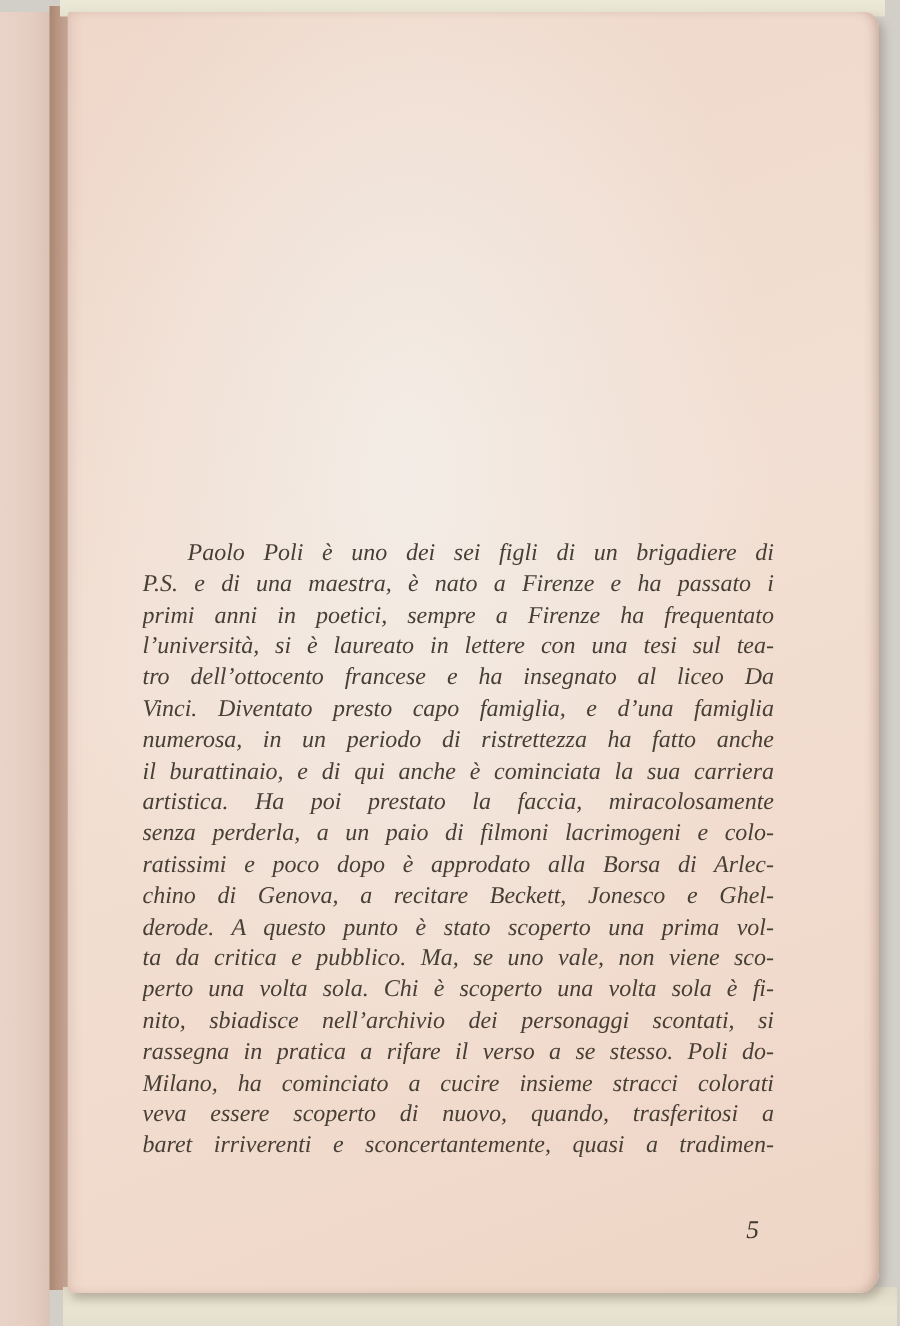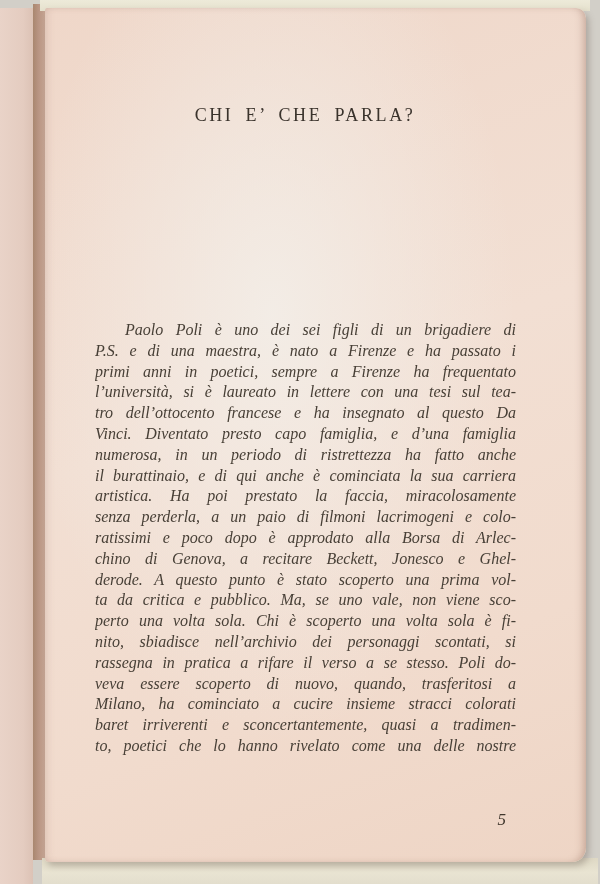--- a/index.html
+++ b/index.html
@@ -79,60 +79,59 @@
   .body-line {
     height: 20.8px;
     line-height: 20.8px;
     overflow: hidden;
     text-align: justify;
     text-align-last: justify;
     word-spacing: 1px;
   }
   .body-line:first-child {
     padding-left: 30px;
+    margin-top: 39px;
   }
   .page-number {
     position: absolute;
     right: 80px; top: 802px;
     font-style: italic;
     font-size: 17px;
     color: #40372d;
   }
 </style>
 </head>
 <body>
 
 <div class="photo">
   <div class="adjacent-page"></div>
   <div class="gutter"></div>
   <div class="edge-top"></div>
   <div class="edge-bottom"></div>
 
   <div class="page">
-    <div class="page-title">CHI E’ CHE PARLA?</div>
 
     <div class="body-text">
         <div class="body-line">Paolo Poli è uno dei sei figli di un brigadiere di</div>
         <div class="body-line">P.S. e di una maestra, è nato a Firenze e ha passato i</div>
         <div class="body-line">primi anni in poetici, sempre a Firenze ha frequentato</div>
         <div class="body-line">l’università, si è laureato in lettere con una tesi sul tea-</div>
-        <div class="body-line">tro dell’ottocento francese e ha insegnato al questo Da</div>
+        <div class="body-line">tro dell’ottocento francese e ha insegnato al liceo Da</div>
         <div class="body-line">Vinci. Diventato presto capo famiglia, e d’una famiglia</div>
         <div class="body-line">numerosa, in un periodo di ristrettezza ha fatto anche</div>
         <div class="body-line">il burattinaio, e di qui anche è cominciata la sua carriera</div>
         <div class="body-line">artistica. Ha poi prestato la faccia, miracolosamente</div>
         <div class="body-line">senza perderla, a un paio di filmoni lacrimogeni e colo-</div>
         <div class="body-line">ratissimi e poco dopo è approdato alla Borsa di Arlec-</div>
         <div class="body-line">chino di Genova, a recitare Beckett, Jonesco e Ghel-</div>
         <div class="body-line">derode. A questo punto è stato scoperto una prima vol-</div>
         <div class="body-line">ta da critica e pubblico. Ma, se uno vale, non viene sco-</div>
         <div class="body-line">perto una volta sola. Chi è scoperto una volta sola è fi-</div>
         <div class="body-line">nito, sbiadisce nell’archivio dei personaggi scontati, si</div>
         <div class="body-line">rassegna in pratica a rifare il verso a se stesso. Poli do-</div>
+        <div class="body-line">Milano, ha cominciato a cucire insieme stracci colorati</div>
         <div class="body-line">veva essere scoperto di nuovo, quando, trasferitosi a</div>
-        <div class="body-line">Milano, ha cominciato a cucire insieme stracci colorati</div>
         <div class="body-line">baret irriverenti e sconcertantemente, quasi a tradimen-</div>
-        <div class="body-line">to, poetici che lo hanno rivelato come una delle nostre</div>
       </div>
 
     <div class="page-number">5</div>
   </div>
 </div>
 
 </body></html>

